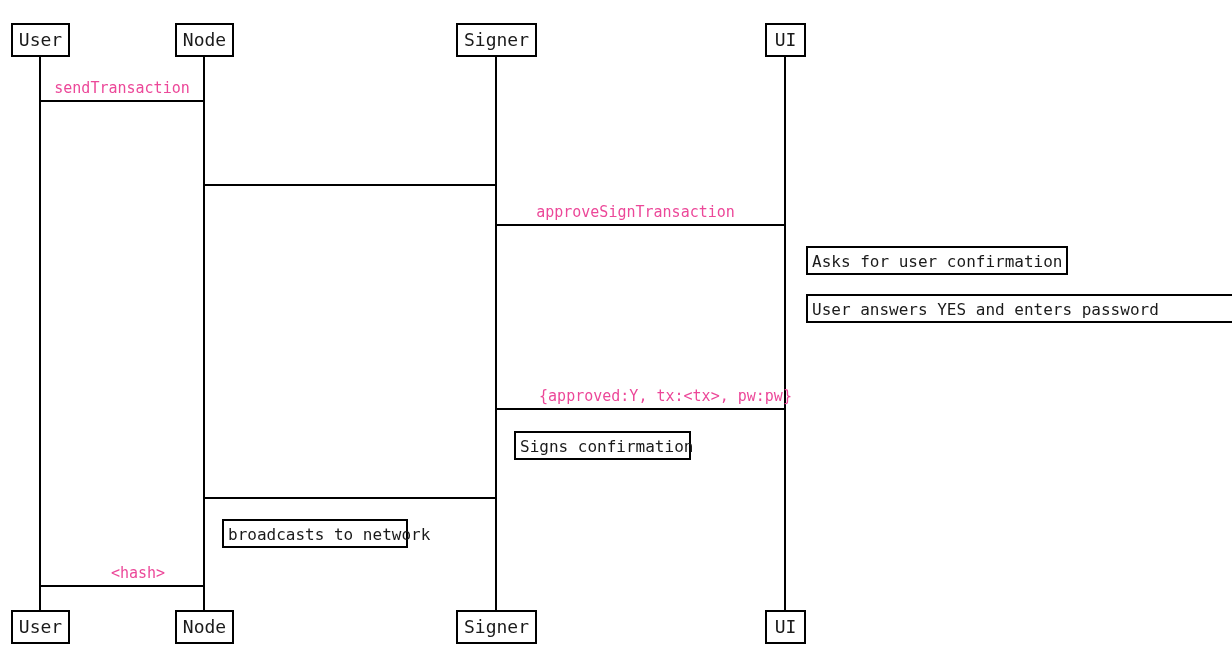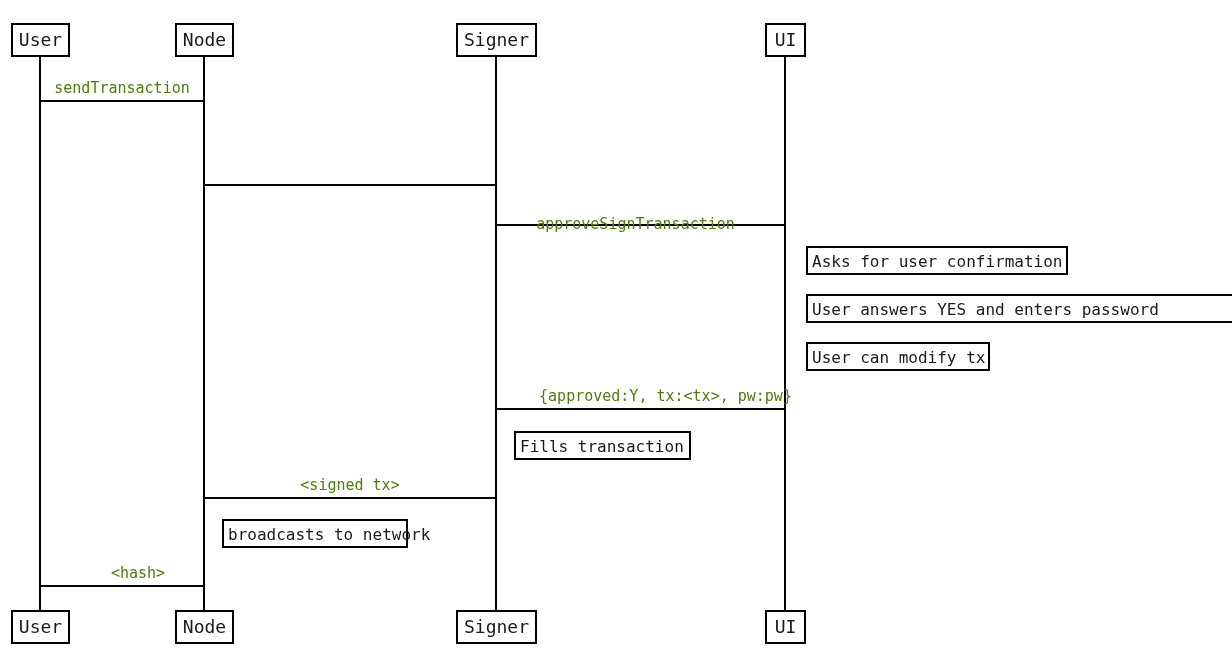--- a/index.html
+++ b/index.html
@@ -35,21 +35,21 @@
   .msg-line{
     position:absolute;
     height:2px;
     background:#000;
   }
   .msg-label{
     position:absolute;
     font-size:15px;
     line-height:17px;
     white-space:pre;
-    color:#4d7c0f;
+    color:#ec4899;
     text-align:center;
   }
 
   
   .note{
     position:absolute;
     border:2px solid #000;
     background:#fff;
     box-sizing:border-box;
     height:29px;
@@ -78,35 +78,31 @@
     <div class="participant" style="left: 456px; top: 23px; width: 81px; height: 34px;"><span>Signer</span></div>
     <div class="participant" style="left: 765px; top: 23px; width: 41px; height: 34px;"><span>UI</span></div>
     <div class="participant" style="left: 11px; top: 610px; width: 59px; height: 34px;"><span>User</span></div>
     <div class="participant" style="left: 175px; top: 610px; width: 59px; height: 34px;"><span>Node</span></div>
     <div class="participant" style="left: 456px; top: 610px; width: 81px; height: 34px;"><span>Signer</span></div>
     <div class="participant" style="left: 765px; top: 610px; width: 41px; height: 34px;"><span>UI</span></div>
     <div class="msg-line" style="left: 39px; top: 100px; width: 166px;"></div>
     <div class="msg-label" style="left: 40px; width: 164px; top: 80px;">sendTransaction</div>
     <div class="msg-line" style="left: 203px; top: 184px; width: 294px;"></div>
     <div class="msg-line" style="left: 495px; top: 224px; width: 291px;"></div>
-    <div class="msg-label" style="left: 496px; width: 279px; top: 216px;">approveSignTransaction</div>
+    <div class="msg-label" style="left: 496px; width: 279px; top: 204px;">approveSignTransaction</div>
     <div class="msg-line" style="left: 495px; top: 408px; width: 291px;"></div>
     <div class="msg-label" style="left: 496px; width: 339px; top: 388px;">{approved:Y, tx:&lt;tx&gt;, pw:pw}</div>
     <div class="msg-line" style="left: 203px; top: 497px; width: 294px;"></div>
-    <div class="msg-label" style="left: 204px; width: 292px; top: 477px;">&lt;signed tx&gt;</div>
     <div class="msg-line" style="left: 39px; top: 585px; width: 166px;"></div>
     <div class="msg-label" style="left: 40px; width: 196px; top: 565px;">&lt;hash&gt;</div>
     <div class="note" style="left: 806px; top: 246px; width: 262px; padding-left: 20px;">
       <span class="note-text">Asks for user confirmation</span>
     </div>
     <div class="note" style="left: 806px; top: 294px; width: 429px;">
       <span class="note-text">User answers YES and enters password</span>
     </div>
-    <div class="note" style="left: 806px; top: 342px; width: 184px;">
-      <span class="note-text">User can modify tx</span>
-    </div>
     <div class="note" style="left: 514px; top: 431px; width: 177px;">
-      <span class="note-text">Fills transaction</span>
+      <span class="note-text">Signs confirmation</span>
     </div>
     <div class="note" style="left: 222px; top: 519px; width: 186px;">
       <span class="note-text">broadcasts to network</span>
     </div>
   </div>
 
 </body></html>

